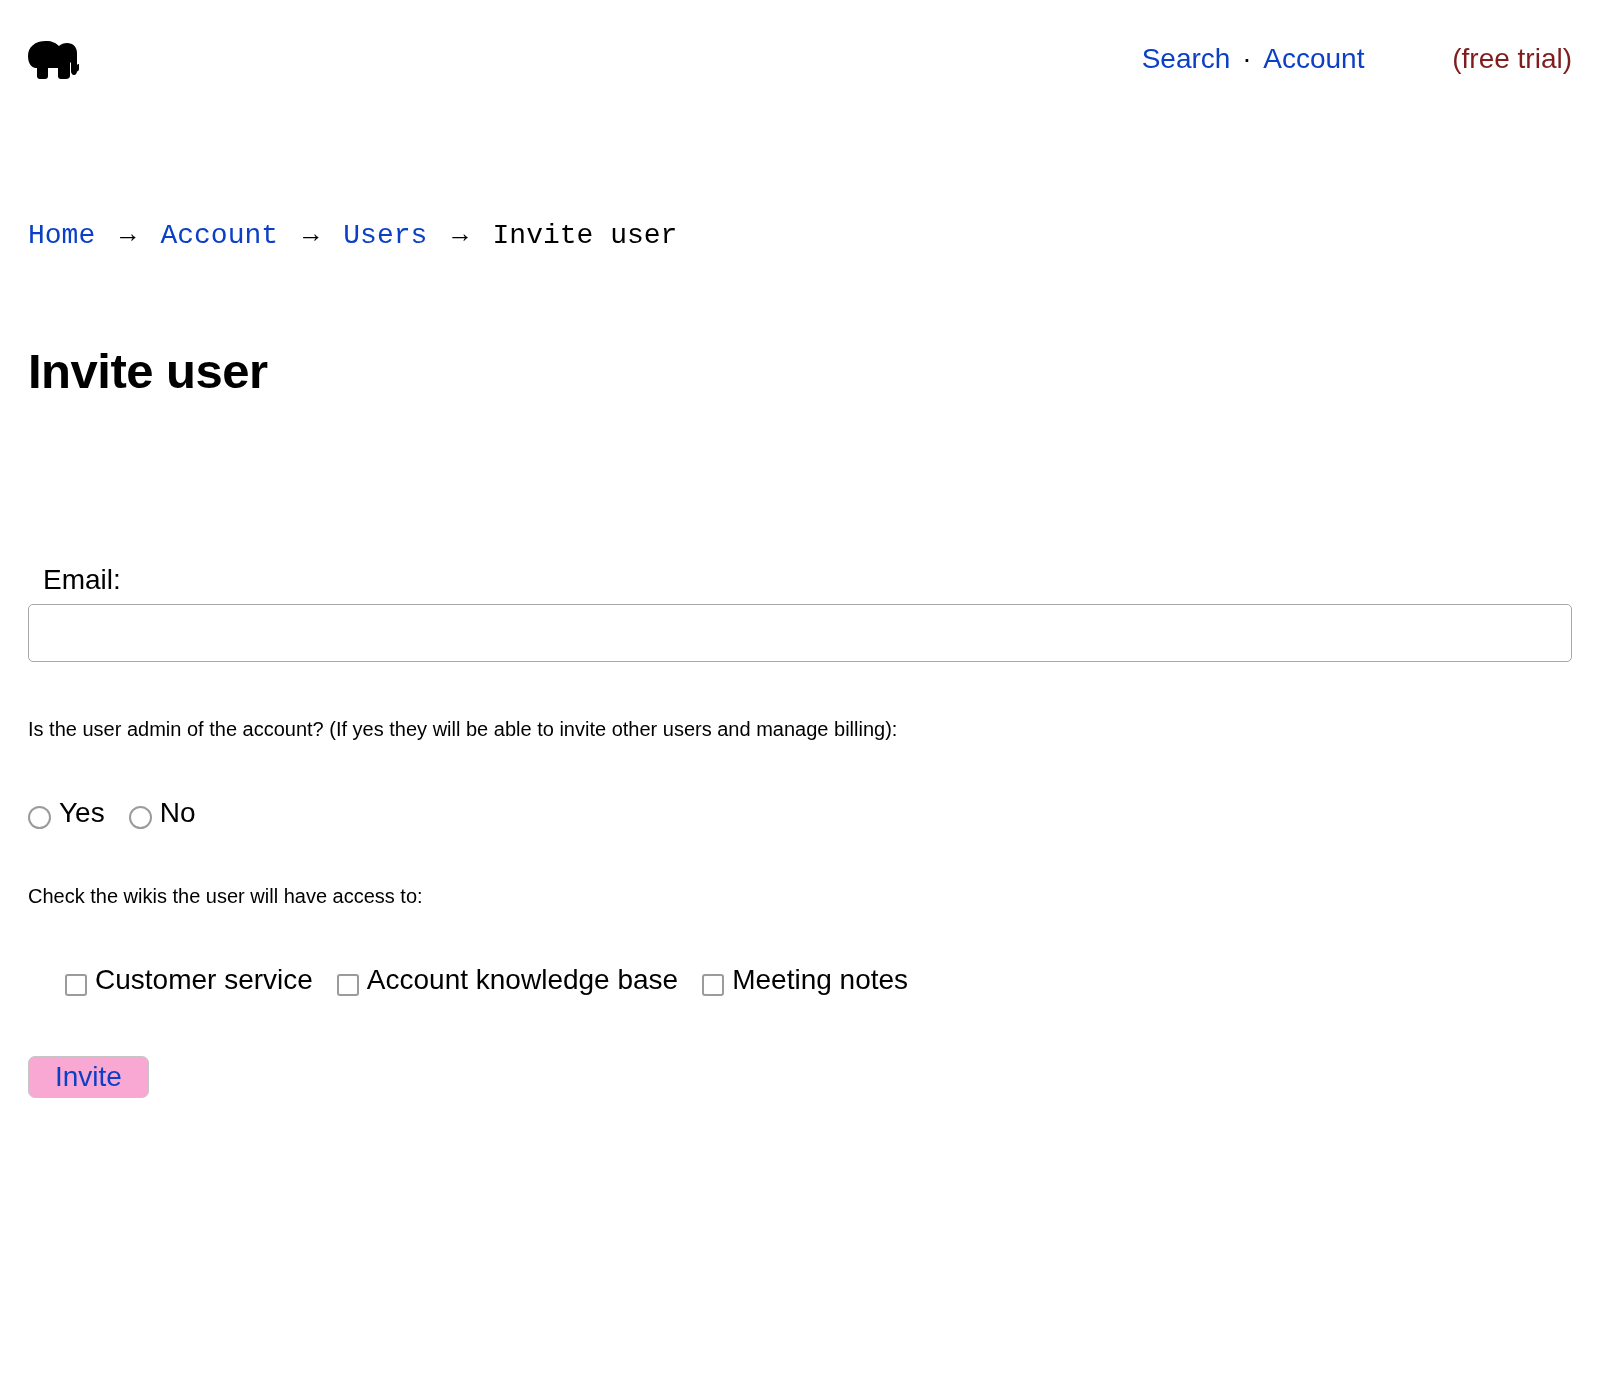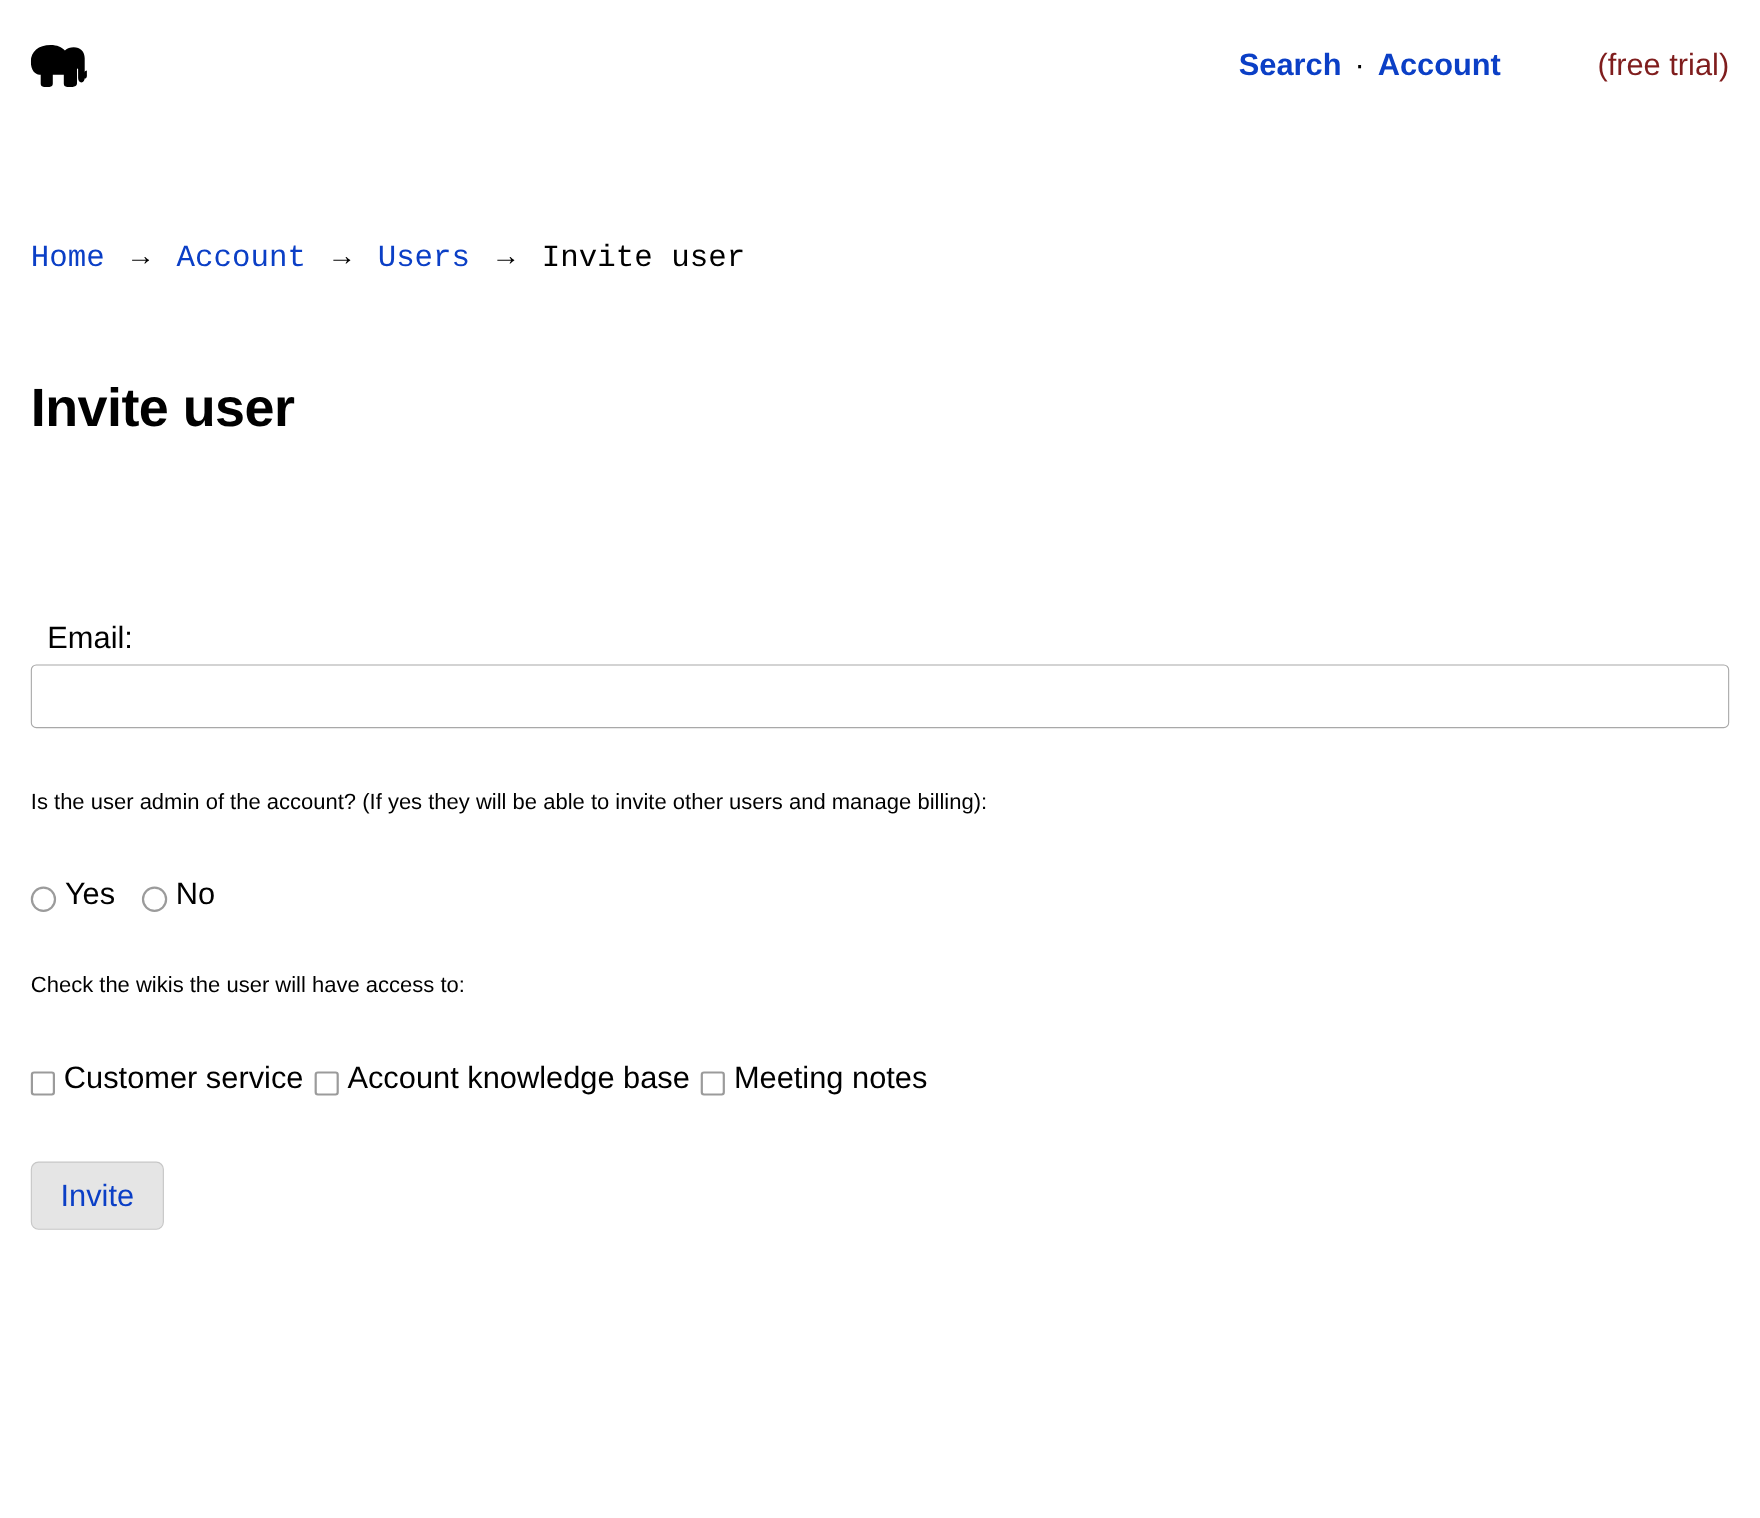--- a/index.html
+++ b/index.html
@@ -24,21 +24,20 @@
     .logo {
       width: 52px;
       height: 42px;
     }
     .header-right {
       font-size: 28px;
     }
     .header-right a {
       color: #0b3fc6;
       text-decoration: none;
-      font-weight: bold;
     }
     .header-right .sep {
       color: #000;
       margin: 0 4px;
     }
     .header-right .trial {
       color: #7f1d1d;
       margin-left: 40px;
     }
     .breadcrumb {
@@ -105,38 +104,39 @@
       height: 23px;
       appearance: none;
       border: 2.5px solid #9b9b9b;
       border-radius: 50%;
       background: #fff;
       cursor: pointer;
       flex-shrink: 0;
     }
     .checkbox-row {
       display: flex;
-      gap: 10px;
+      gap: 24px;
       margin-bottom: 60px;
       flex-wrap: wrap;
+      margin-left: 37px;
     }
     .checkbox-option input[type="checkbox"] {
       width: 22px;
       height: 22px;
       appearance: none;
       border: 2.5px solid #9b9b9b;
       border-radius: 3px;
       background: #fff;
       cursor: pointer;
       flex-shrink: 0;
     }
     .submit-btn {
       font-size: 28px;
-      padding: 14px 26px;
-      background: #e5e5e5;
+      padding: 4px 26px;
+      background: #f9a8d4;
       border: 1px solid #c6c6c6;
       border-radius: 7px;
       color: #0b3fc6;
       cursor: pointer;
     }
   </style>
 </head>
 <body>
 
 

